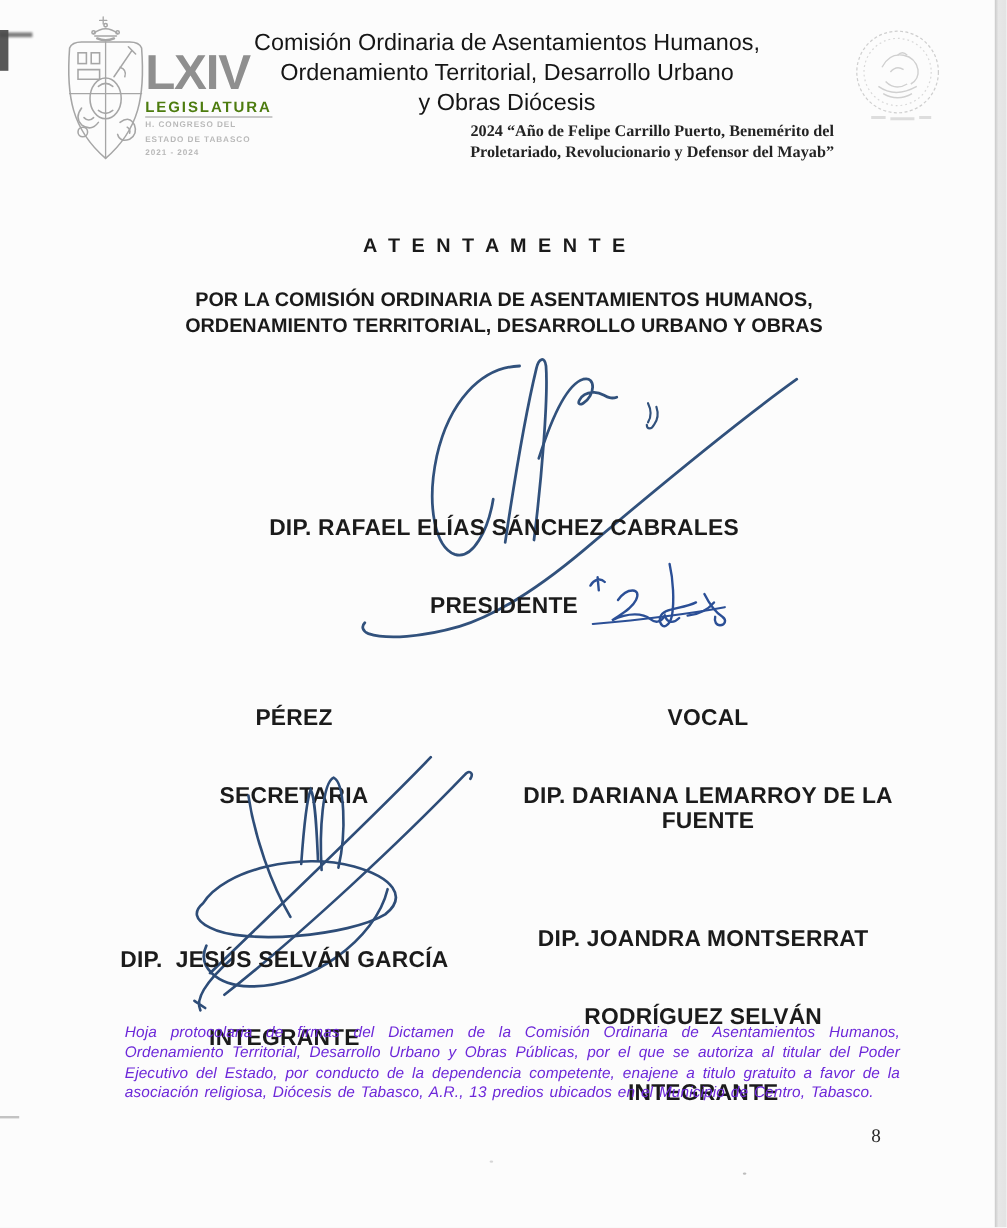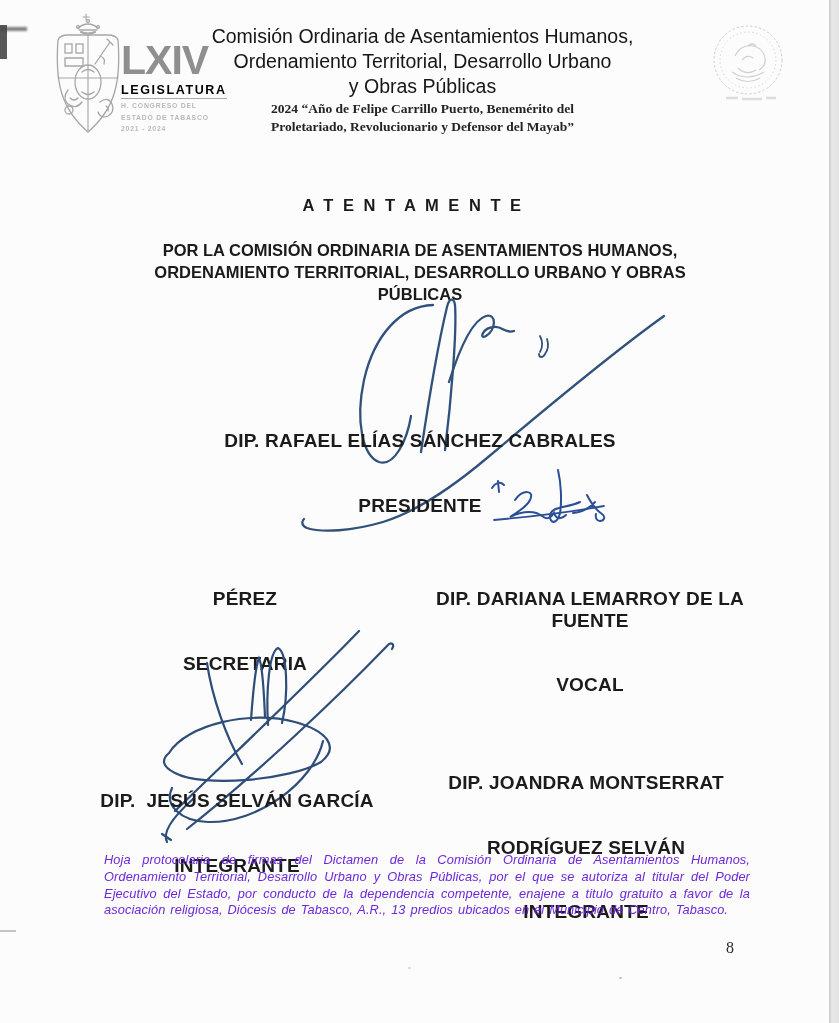--- a/index.html
+++ b/index.html
@@ -10,27 +10,27 @@
   .edge-strip{position:absolute;right:0;top:0;width:10px;height:1023px;
     background:linear-gradient(to right,#c9c9c9 0px,#e7e7e7 3px,#e3e3e3 100%);}
   .corner-mark-v{position:absolute;left:0;top:25px;width:7px;height:34px;background:#3c3c3c;opacity:.85;filter:blur(.6px);}
   .corner-mark-h{position:absolute;left:0;top:27px;width:27px;height:4px;background:#4a4a4a;opacity:.7;filter:blur(.8px);}
   .bottom-mark{position:absolute;left:0;top:930px;width:16px;height:2px;background:#8a8a8a;opacity:.5;}
   .speck{position:absolute;width:3px;height:2px;background:#bdbdbd;border-radius:50%;}
 
   
   .logo-wordmark{position:absolute;left:121px;top:40px;color:#8f8f8f;}
   .logo-lxiv{font-size:41px;font-weight:700;letter-spacing:-1px;line-height:40px;}
-  .logo-leg{font-size:12.5px;font-weight:700;letter-spacing:1.6px;color:#000000;
+  .logo-leg{font-size:12.5px;font-weight:700;letter-spacing:1.6px;color:#4d7c0f;
     border-bottom:1.5px solid #a8a8a8;padding-bottom:1px;margin-top:0;display:inline-block;}
   .logo-tiny{font-size:6.8px;line-height:8.5px;color:#b9b9b9;letter-spacing:.8px;margin-top:3px;font-weight:700;}
 
   .doc-title{position:absolute;left:150px;top:24px;width:545px;text-align:center;color:#161616;}
   .doc-title .t-line{font-size:19.5px;line-height:25px;font-weight:400;}
-  .doc-motto{position:absolute;left:150px;top:100px;width:545px;text-align:center;color:#242424;
+  .doc-motto{position:absolute;left:150px;top:100px;width:545px;text-align:right;color:#242424;
     font-family:"Liberation Serif",serif;font-weight:700;font-size:13.5px;line-height:18px;}
 
   
   .salutation{position:absolute;left:0;top:196px;width:826px;text-align:center;
     font-size:16.5px;font-weight:700;letter-spacing:2.5px;color:#1a1a1a;}
   .commission{position:absolute;left:80px;top:227px;width:680px;text-align:center;
     font-size:16.5px;line-height:22px;font-weight:700;color:#1a1a1a;margin-top:12px;}
   .sig-block{position:absolute;text-align:center;font-weight:700;color:#1b1b1b;
     font-size:19px;line-height:21.5px;letter-spacing:.2px;white-space:pre-wrap;}
   .sig-svg{position:absolute;pointer-events:none;}
@@ -86,21 +86,21 @@
     <div class="logo-lxiv">LXIV</div>
     <div class="logo-leg">LEGISLATURA</div>
     <div class="logo-tiny">H. CONGRESO DEL</div>
     <div class="logo-tiny">ESTADO DE TABASCO</div>
     <div class="logo-tiny">2021 - 2024</div>
   </div>
 
   <div class="doc-title">
     <div class="t-line">Comisión Ordinaria de Asentamientos Humanos,</div>
     <div class="t-line">Ordenamiento Territorial, Desarrollo Urbano</div>
-    <div class="t-line">y Obras Públicas</div>
+    <div class="t-line">y Obras Diócesis</div>
   </div>
   <div class="doc-motto">
     <div>2024 “Año de Felipe Carrillo Puerto, Benemérito del</div>
     <div>Proletariado, Revolucionario y Defensor del Mayab”</div>
   </div>
 
   <svg class="sig-svg" style="left:700px;top:16px;" width="100" height="100" viewBox="0 0 100 100">
     <g fill="none" stroke="#c9c9c9" stroke-width="1">
       <circle cx="48" cy="44" r="34" stroke-dasharray="2.5 2" opacity=".9"></circle>
       <circle cx="48" cy="44" r="28" stroke-dasharray="1.5 2.5" opacity=".7"></circle>
@@ -110,21 +110,20 @@
         <path d="M32 56 q14 10 32 0 M36 62 q12 7 24 0"></path>
       </g>
       <path d="M26 82 h12 M42 83 h20 M66 82 h10" stroke="#d4d4d4" stroke-width="2.5" opacity=".8"></path>
     </g>
   </svg>
 
   <div class="salutation">A T E N T A M E N T E</div>
   <div class="commission">
     <div>POR LA COMISIÓN ORDINARIA DE ASENTAMIENTOS HUMANOS,</div>
     <div>ORDENAMIENTO TERRITORIAL, DESARROLLO URBANO Y OBRAS</div>
-    <div>PÚBLICAS</div>
   </div>
 
   <svg class="sig-svg" style="left:280px;top:288px;" width="400" height="260" viewBox="280 288 400 260">
     <g fill="none" stroke="#31517c" stroke-width="2.3" stroke-linecap="round">
       <path d="M433 305 C400 306 374 336 364 380 C355 422 363 456 379 462 C394 467 407 441 411 416"></path>
       <path d="M421 452 C429 398 440 336 447 307 C449 298 454 297 455 305 C457 332 451 402 445 450"></path>
       <path d="M449 382 C461 344 473 320 486 316 C497 313 496 330 486 336 C479 340 482 328 494 327 C503 326 505 334 514 331"></path>
       <path d="M540 336 c3 6 3 11 0 16 m7 -13 c2 6 1 11 -2 15 c-2 4 -6 4 -6 0" stroke-width="1.8"></path>
       <path d="M664 316 C608 356 532 420 487 458 C449 490 412 513 383 522 C352 531 322 533 307 528 c-5 -2 -6 -6 -3 -9"></path>
     </g>
@@ -143,22 +142,22 @@
       <path d="M573 513 c9 -1 17 -5 22 -11 m-8 -7 c4 8 9 15 15 19 c4 3 2 7 -2 7 c-3 0 -5 -3 -4 -7"></path>
       <path d="M494 520 C528 517 566 513 604 506" stroke-width="1.8"></path>
     </g>
   </svg>
 
   <div class="sig-block" style="left:60px;top:545px;width:370px;">
     <div>PÉREZ</div>
     <div>SECRETARIA</div>
   </div>
   <div class="sig-block" style="left:405px;top:545px;width:370px;">
+    <div>VOCAL</div>
     <div>DIP. DARIANA LEMARROY DE LA FUENTE</div>
-    <div>VOCAL</div>
   </div>
 
   <svg class="sig-svg" style="left:140px;top:628px;" width="300" height="220" viewBox="140 628 300 220">
     <g fill="none" stroke="#2e4d78" stroke-width="2.2" stroke-linecap="round">
       <path d="M207 663 C212 697 226 737 242 764"></path>
       <path d="M251 720 C253 692 256 665 259 658 C263 666 264 695 265 717"></path>
       <path d="M268 725 C266 691 269 652 278 648 C287 652 289 693 282 723"></path>
       <path d="M359 631 C315 677 238 750 175 811"></path>
       <path d="M392 649 c3 -5 -1 -8 -5 -3 C336 699 252 778 187 829"></path>
       <path d="M169 753 C187 724 251 710 295 722 C327 731 340 747 321 762 C291 780 203 788 175 773 C161 766 162 759 169 753"></path>

